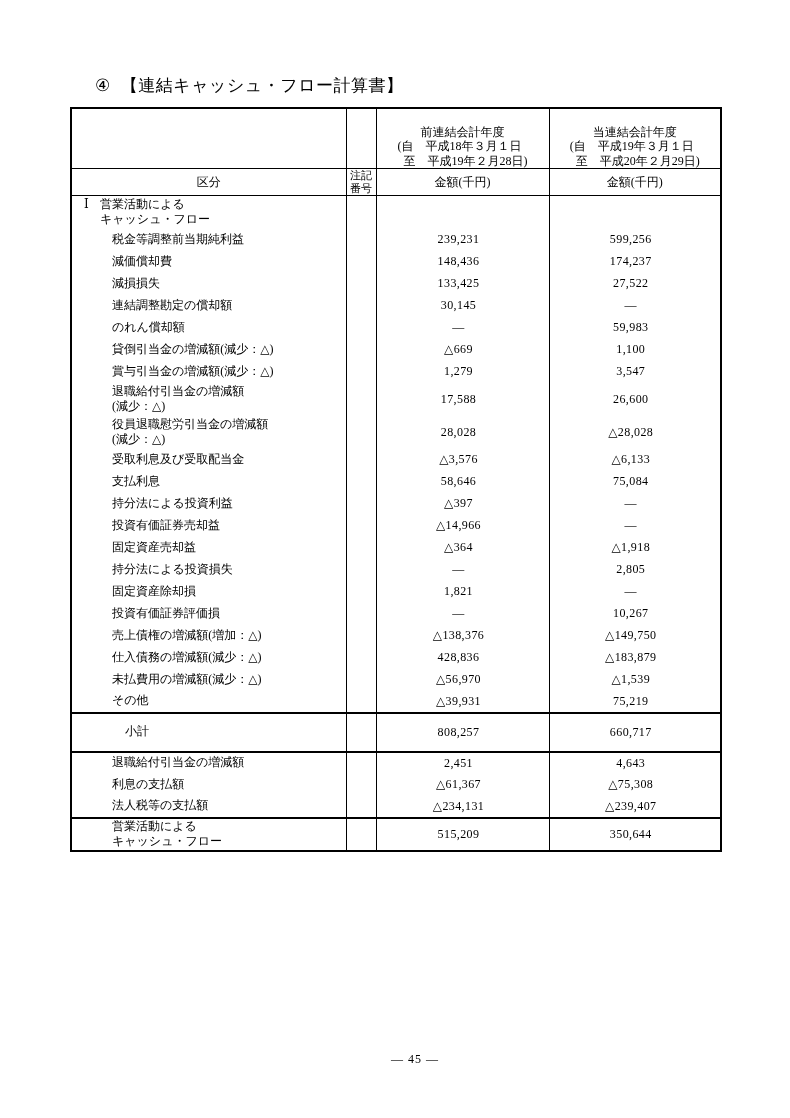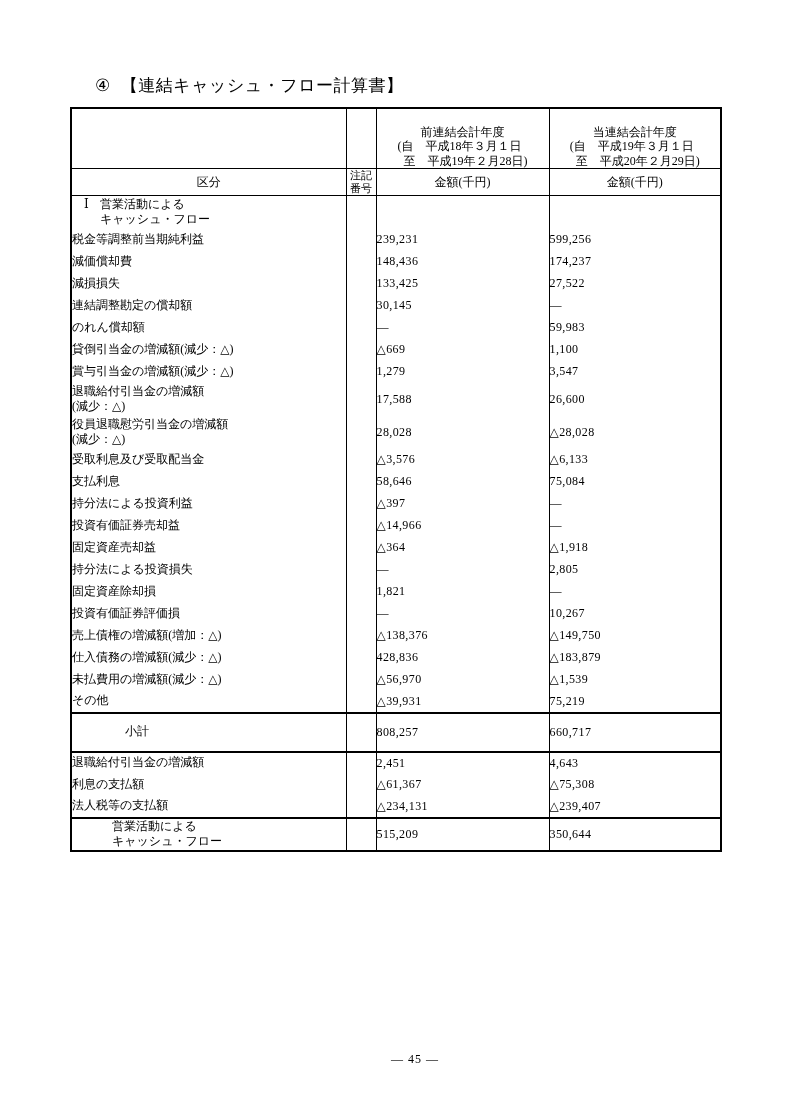--- a/index.html
+++ b/index.html
@@ -35,26 +35,26 @@
   .notehead span { display:block; }
 
   .cf tbody td { height:22px; }
   .cf tr.r-section td, .cf tr.r-double td, .cf tr.r-total td { height:33px; }
   .cf tr.r-subtotal td { height:39px; border-top:2px solid #000; border-bottom:2px solid #000; }
   .cf tr.r-total td { border-top:2px solid #000; }
 
   .lbl { display:flex; line-height:1.28; white-space:nowrap; }
   .secnum { width:16px; flex:none; }
   .ltext span { display:block; }
-  tr.r-item .lbl { }
+  tr.r-item .lbl { padding-left:40px; }
   tr.r-section .lbl { padding-left:12px; }
   tr.r-subtotal .lbl { padding-left:53px; }
   tr.r-total .lbl { padding-left:40px; }
 
-  .amt { text-align:left; padding-right:8px; letter-spacing:0.4px; white-space:nowrap; }
+  .amt { text-align:center; padding-right:8px; letter-spacing:0.4px; white-space:nowrap; }
 
   .footer {
     position:absolute; top:1052px; left:0; width:790px;
     text-align:center; font-size:12px; letter-spacing:1px;padding-left:40px;
   }
 </style>
 </head>
 <body>
 
 <div class="doc-title">

